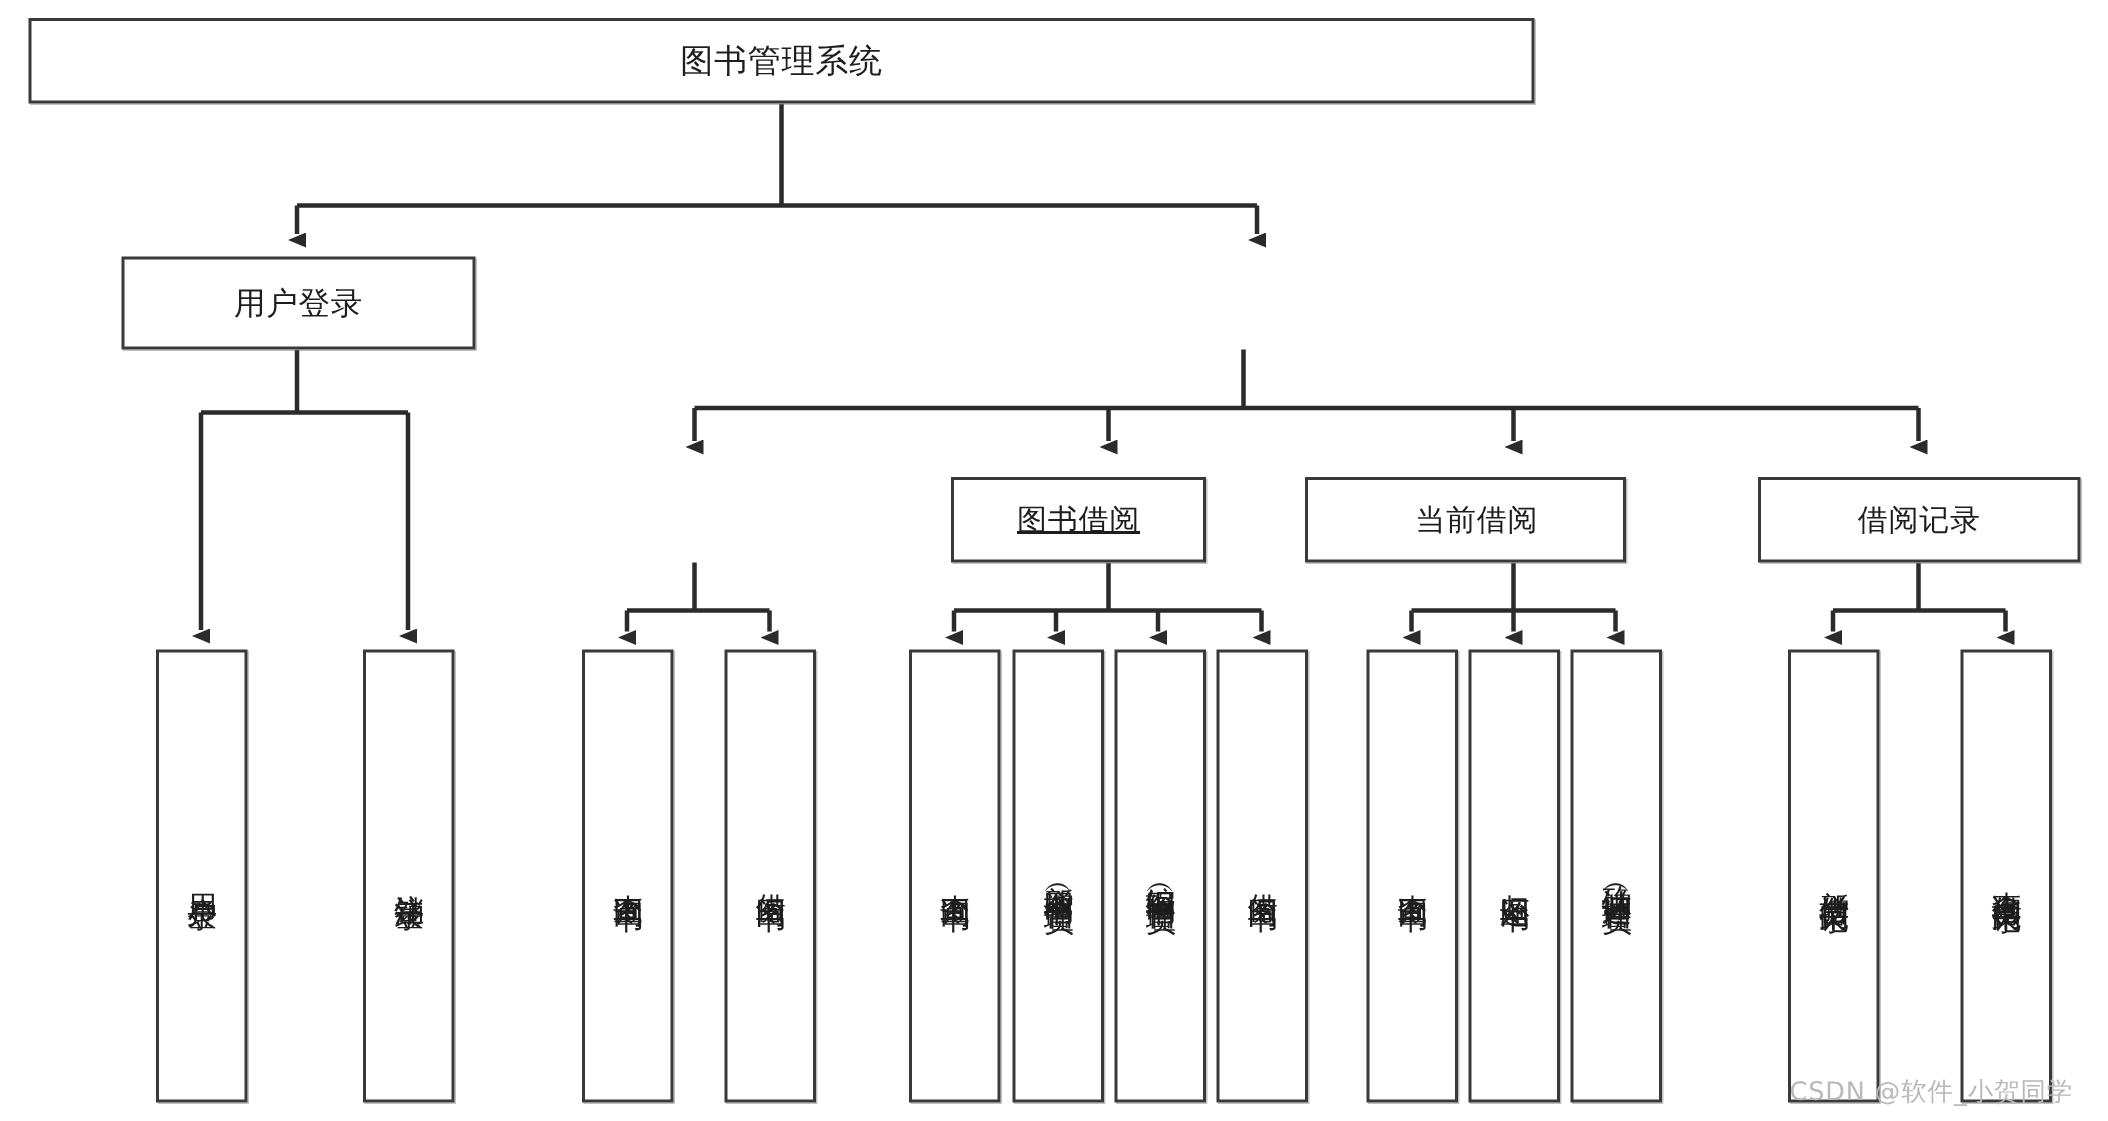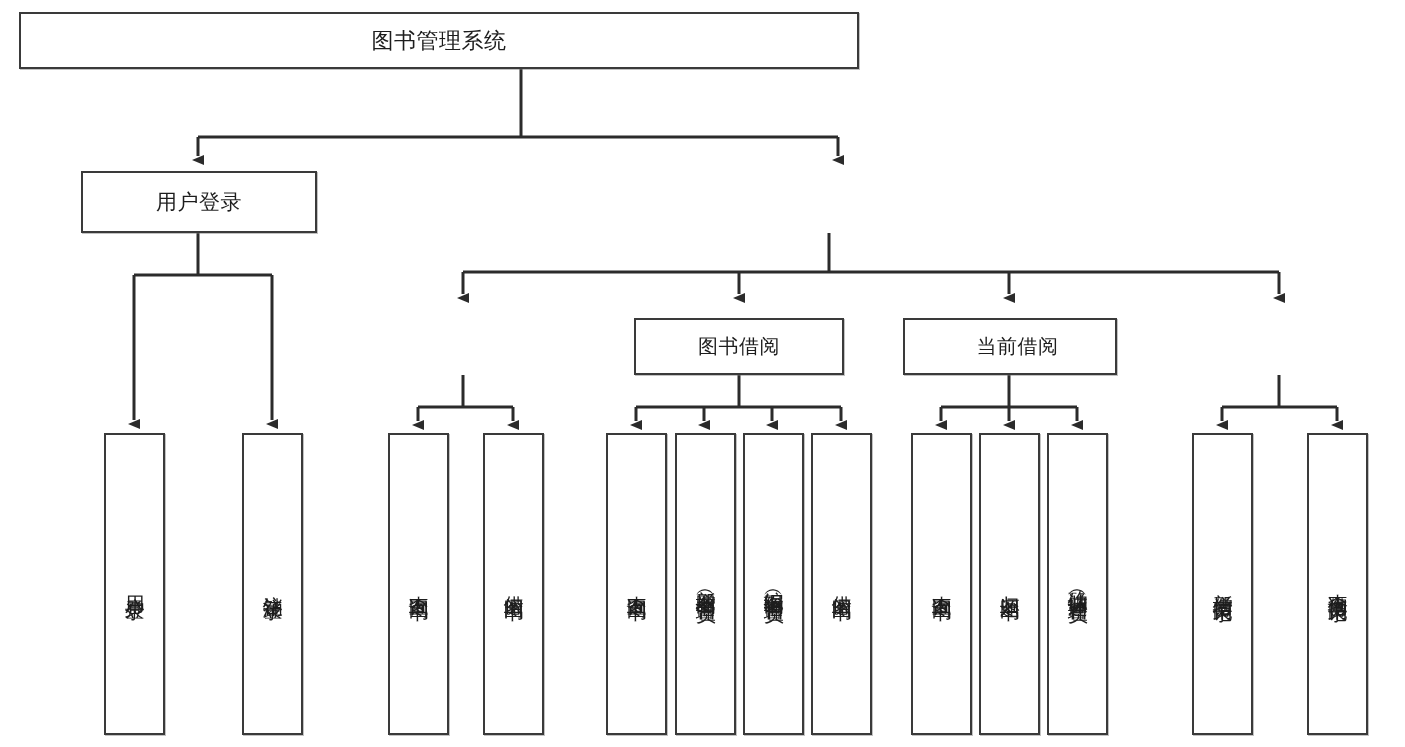--- a/index.html
+++ b/index.html
@@ -119,33 +119,36 @@
       <path d="M 1009 407 L 1009 421" marker-end="url(#arrow)"></path>
       <path d="M 1077 407 L 1077 421" marker-end="url(#arrow)"></path>
 
       <path d="M 1279 375 L 1279 407"></path>
       <path d="M 1222 407 L 1337 407"></path>
       <path d="M 1222 407 L 1222 421" marker-end="url(#arrow)"></path>
       <path d="M 1337 407 L 1337 421" marker-end="url(#arrow)"></path>
     </g>
   </svg>
 
-  <div class="node root" style="left:19px; top:12px; width:840px; height:57px;">
+  <div class="node root" style="left:19px; top:12px; width:1004px; height:57px;">
     <span class="txt">图书管理系统</span>
   </div>
 
   <div class="node level2" style="left:81px; top:171px; width:236px; height:62px;">
     <span class="txt">用户登录</span>
   </div>
 
-  <div class="node level3" style="left:634px; top:318px; width:210px; height:57px;">
+  <div class="node level3" style="left:634px; top:318px; width:170px; height:57px;text-decoration:underline;">
     <span class="txt">图书借阅</span>
   </div>
-  <div class="node level3" style="left:903px; top:318px; width:214px; height:57px;padding-left:15px;">
+  <div class="node level3" style="left:870px; top:318px; width:214px; height:57px;padding-left:15px;">
     <span class="txt">当前借阅</span>
+  </div>
+  <div class="node level3" style="left:1172px; top:318px; width:215px; height:57px;">
+    <span class="txt">借阅记录</span>
   </div>
 
   <div class="node leaf" style="left:104px; top:433px; width:61px; height:302px;">
     <span class="txt">用户登录</span>
   </div>
   <div class="node leaf" style="left:242px; top:433px; width:61px; height:302px;">
     <span class="txt">注销登录</span>
   </div>
 
   <div class="node leaf" style="left:388px; top:433px; width:61px; height:302px;">
@@ -178,14 +181,15 @@
     <span class="txt">确认归还（管理员）</span>
   </div>
 
   <div class="node leaf" style="left:1192px; top:433px; width:61px; height:302px;">
     <span class="txt">新增借阅记录</span>
   </div>
   <div class="node leaf" style="left:1307px; top:433px; width:61px; height:302px;">
     <span class="txt">查询借阅记录</span>
   </div>
 
+  <div class="watermark" style="left:1193px; top:716px;">CSDN @软件_小贺同学</div>
 
 </div>
 
 </body></html>

